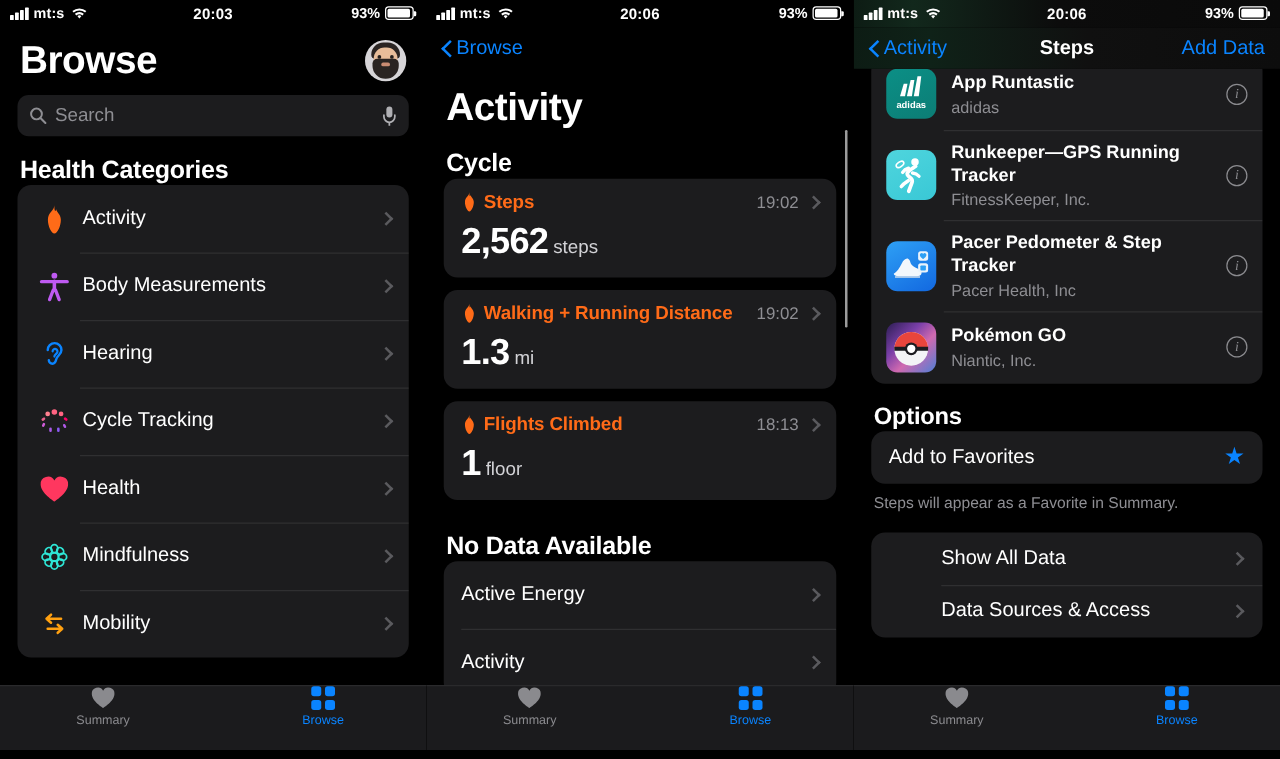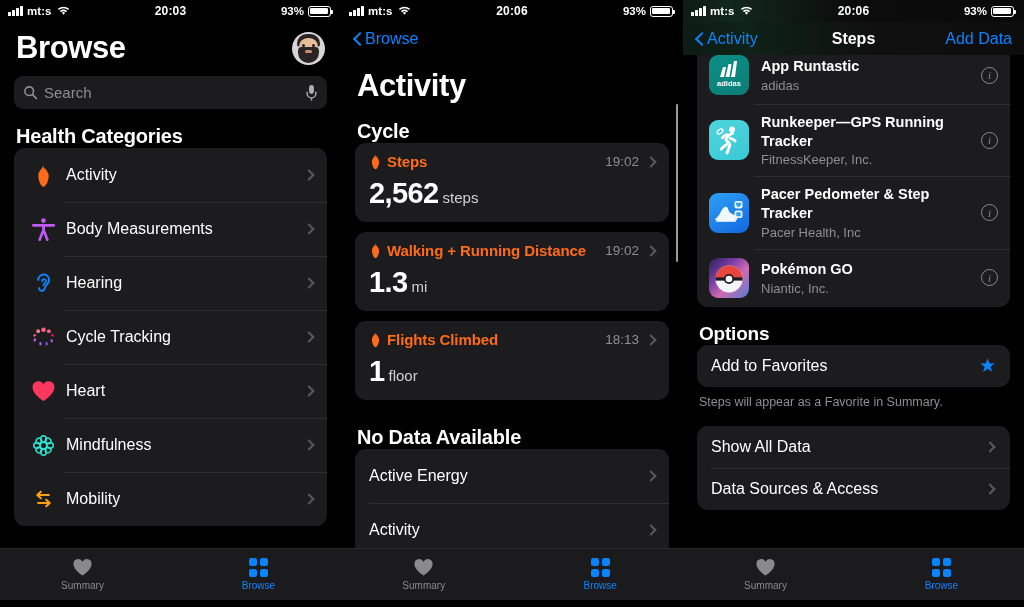--- a/index.html
+++ b/index.html
@@ -37,21 +37,21 @@
   .bars i:nth-child(3){height:8px}
   .bars i:nth-child(4){height:10px}
   .carrier { font-size:11.5px; font-weight:600; letter-spacing:0.1px; }
   .wifi { width:13px; height:10px; position:relative; margin-left:1px;}
   .wifi svg { display:block; }
   .sb-center {
     position:absolute; left:0; right:0; text-align:center;
     font-size:12px; font-weight:bold; letter-spacing:0.2px;
     pointer-events:none;
   }
-  .sb-right { margin-left:auto; display:flex; align-items:center; gap:4px; z-index:2;}
+  .sb-right { margin-left:auto; display:flex; align-items:flex-start; gap:4px; z-index:2;}
   .batt-pct { font-size:11.5px; font-weight:600; }
   .batt {
     width:23px; height:11px; border:1.3px solid #fff; border-radius:3px;
     position:relative; padding:1.2px;
   }
   .batt:after {
     content:""; position:absolute; right:-3.2px; top:3px;
     width:1.8px; height:4px; background:#fff; border-radius:0 1px 1px 0;
   }
   .batt span { display:block; height:100%; background:#fff; border-radius:1.3px; }
@@ -180,21 +180,21 @@
     content:""; position:absolute; left:14px; right:0; top:0; height:1px; background:#2f2f31;
   }
   .opt-label { color:#fff; font-size:16px; flex:1; }
   .star { color:#0a84ff; font-size:19px; line-height:1; }
   .footnote { color:#8e8e93; font-size:12.5px; padding:7px 16px 0 16px; line-height:1.3;}
 
   
   .tabbar {
     position:absolute; left:0; right:0; bottom:0; height:52px;
     background:#1b1b1d; border-top:0.5px solid #2a2a2c;
-    display:flex; align-items:center; z-index:40;gap:11px;
+    display:flex; z-index:40;gap:11px;
   }
   .tab { flex:1; display:flex; flex-direction:column; align-items:center; gap:3px; cursor:pointer;}
   .tab .tlabel { font-size:10px; }
   .tab.inactive .tlabel { color:#8a8a8e; }
   .tab.active .tlabel { color:#0a84ff; }
   .heart-ico { width:21px; height:19px; }
   .grid-ico { width:19px; height:19px; display:grid; grid-template-columns:1fr 1fr; grid-template-rows:1fr 1fr; gap:3px; }
   .grid-ico b { background:#0a84ff; border-radius:2.2px; display:block; }
 
   
@@ -321,21 +321,21 @@
           <span class="row-label">Cycle Tracking</span>
           <span class="chev-r"></span>
         </div>
 
         <div class="row">
           <span class="cat-icon">
             <svg viewBox="0 0 28 26" width="25" height="23">
                 <path d="M14 24S1.6 16.3 1.6 8.6A6.6 6.6 0 0114 5a6.6 6.6 0 0112.4 3.6C26.4 16.3 14 24 14 24z" fill="#ff375f"></path>
               </svg>
           </span>
-          <span class="row-label">Heart</span>
+          <span class="row-label">Health</span>
           <span class="chev-r"></span>
         </div>
 
         <div class="row">
           <span class="cat-icon">
             <svg viewBox="0 0 28 28" width="25" height="25">
               <g fill="none" stroke="#2ee6d6" stroke-width="1.6">
                 <circle cx="14" cy="14" r="3.6"></circle>
                 <ellipse cx="14" cy="6.6" rx="3.1" ry="3.6"></ellipse>
                 <ellipse cx="14" cy="21.4" rx="3.1" ry="3.6"></ellipse>
@@ -631,21 +631,21 @@
       <div class="section-header sm">Options</div>
 
       <div class="card">
         <div class="opt-row">
           <span class="opt-label">Add to Favorites</span>
           <span class="star">★</span>
         </div>
       </div>
       <div class="footnote">Steps will appear as a Favorite in Summary.</div>
 
-      <div class="card" style="margin-top:16px;">
+      <div class="card" style="margin-top:16px;padding-left:42px;">
         <div class="opt-row">
           <span class="opt-label">Show All Data</span>
           <span class="chev-r"></span>
         </div>
         <div class="opt-row">
           <span class="opt-label">Data Sources &amp; Access</span>
           <span class="chev-r"></span>
         </div>
       </div>
     </div>

